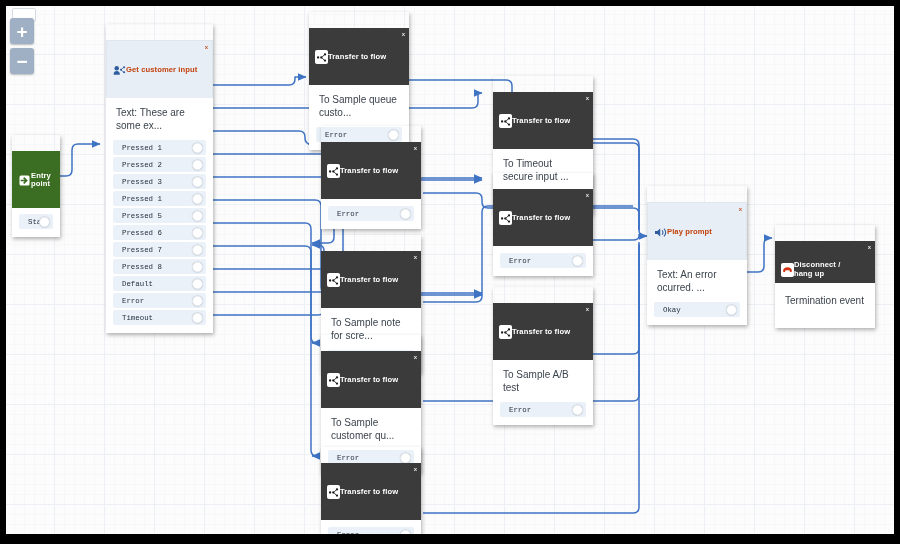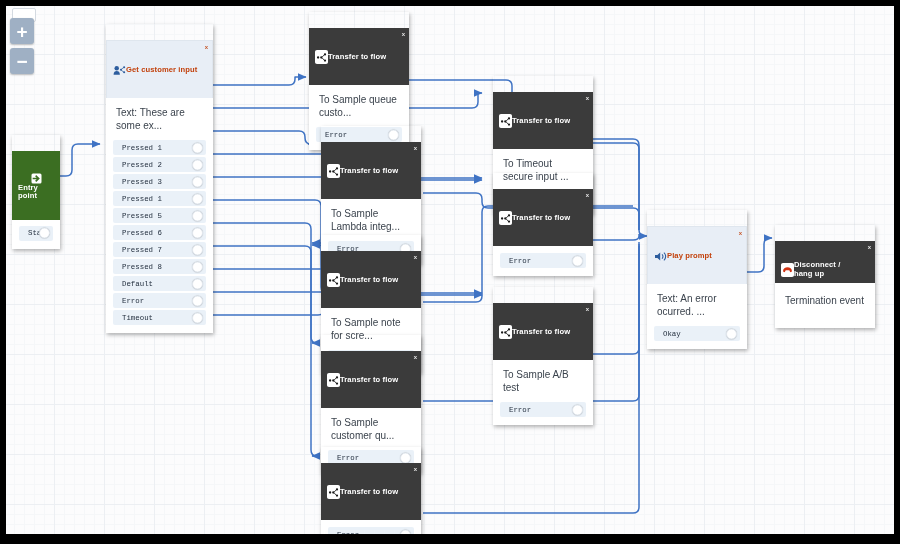--- a/index.html
+++ b/index.html
@@ -33,21 +33,21 @@
   .port{position:relative;margin:2px 7px;height:15px;background:#eaf1f8;border-radius:2px;
     display:flex;align-items:center;font-family:Liberation Mono, monospace;}
   .port .lbl{font-size:7.4px;color:#232f3e;padding-left:9px;font-weight:400;}
   .port .knob{position:absolute;right:3px;top:50%;transform:translateY(-50%);
     width:9px;height:9px;border-radius:50%;background:#fff;border:1px solid #e2e8ef;
     box-shadow:0 0 1px rgba(0,0,0,.25);}
 
   
   .hdr-dark{background:#3b3b3b;color:#fff;}
   .hdr-blue{background:#e8eef6;color:#c2410c;border:1px solid #dfe6ee;border-bottom:none;}
-  .hdr-green{background:#3b6e22;color:#fff;flex-direction:column;}
+  .hdr-green{background:#3b6e22;color:#fff;}
 
   .ico{width:13px;height:13px;flex:0 0 13px;border-radius:2px;display:block;}
   .ico.white{background:#fff;}
   .ico.green{background:#3b6e22;}
   .ico.trans{background:transparent;}
 
   .entry-body{background:#fff;padding:4px 0 6px 0;}
   .hdr-green .ttl{line-height:1.05;}
   .disc-ttl{line-height:1.1;}
 </style>
@@ -258,21 +258,20 @@
               <circle cx="6.3" cy="6.5" r="1.15" fill="#1b1b1b"></circle>
               <circle cx="10" cy="3.4" r="1.15" fill="#1b1b1b"></circle>
               <circle cx="10" cy="9.6" r="1.15" fill="#1b1b1b"></circle>
               <path d="M7.1,6.1 L9.3,3.8 M7.1,6.9 L9.3,9.2" stroke="#1b1b1b" stroke-width=".85"></path>
             </svg>
         </span>
         <span class="ttl">Transfer to flow</span>
         <span class="x">x</span>
       </div>
       <div class="body">
-        <div class="desc">To Sample Lambda integ...</div>
         <div class="port">
             <span class="lbl">Error</span>
             <span class="knob"></span>
           </div>
       </div>
     </div>
 
     <div class="node" style="left:487px;top:167px;width:100px;">
       <div class="hdr hdr-dark">
         <span class="ico white">
@@ -384,21 +383,21 @@
         <span class="x">x</span>
       </div>
       <div class="body">
         <div class="port">
             <span class="lbl">Error</span>
             <span class="knob"></span>
           </div>
       </div>
     </div>
 
-    <div class="node" style="left:641px;top:204px;width:100px;">
+    <div class="node" style="left:641px;top:180px;width:100px;">
       <div class="hdr hdr-blue">
         <span class="ico trans">
           <svg width="13" height="13" viewBox="0 0 13 13">
               <path d="M1,5 L3.4,5 L6.2,2.4 L6.2,10.6 L3.4,8 L1,8 z" fill="#2d5d9e"></path>
               <path d="M8,4.3 A3,3 0 0 1 8,8.7" stroke="#2d5d9e" stroke-width="1.1" fill="none"></path>
               <path d="M9.9,2.7 A5,5 0 0 1 9.9,10.3" stroke="#2d5d9e" stroke-width="1.1" fill="none"></path>
             </svg>
         </span>
         <span class="ttl">Play prompt</span>
         <span class="x">x</span>

